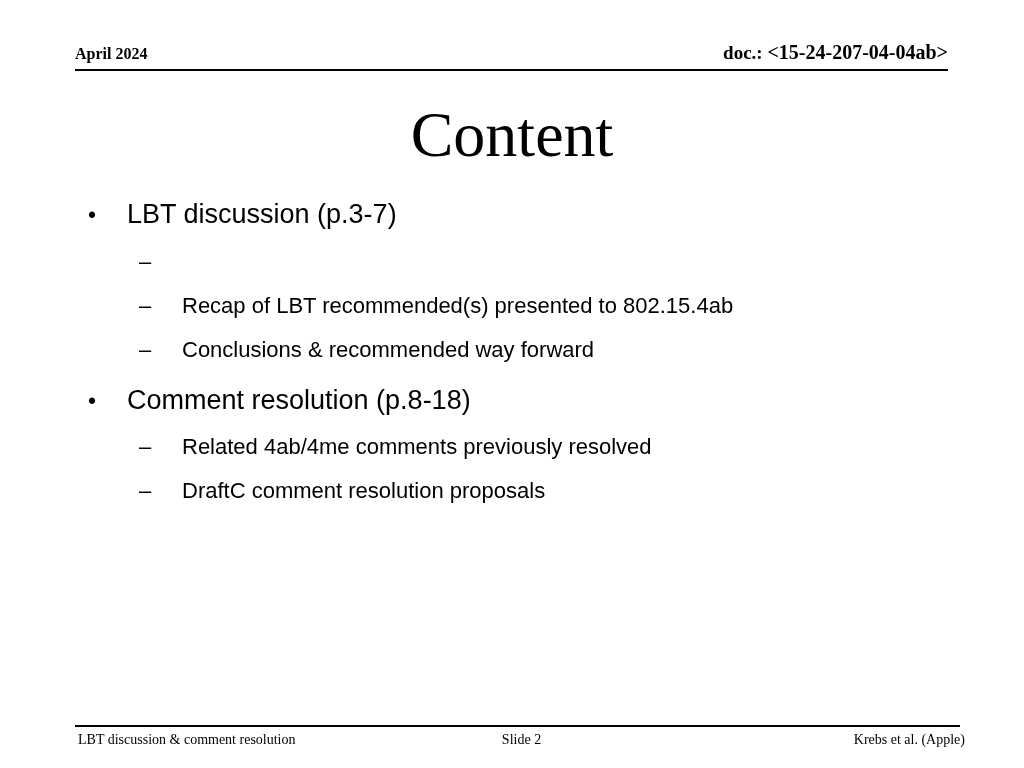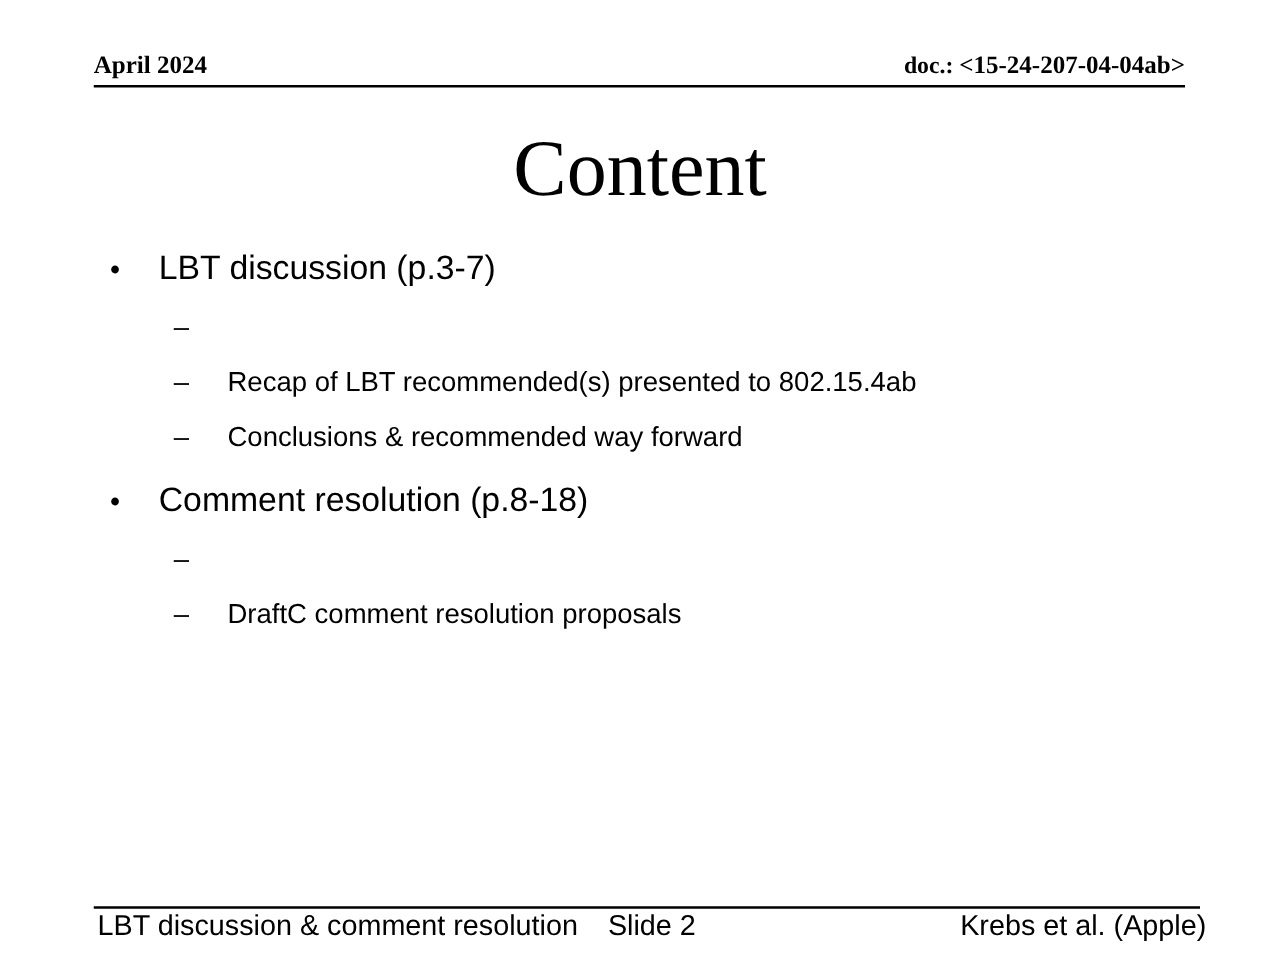--- a/index.html
+++ b/index.html
@@ -24,21 +24,21 @@
     left: 75px;
     width: 873px;
     display: flex;
     justify-content: space-between;
     align-items: baseline;
     border-bottom: 2px solid #000000;
     padding-bottom: 3px;
     font-weight: bold;
   }
   .header-date {
-    font-size: 20px;
+    font-size: 16px;
     line-height: 24px;
   }
   .header-doc {
     font-size: 19px;
     line-height: 24px;
   }
   .header-doc .doc-number {
     font-size: 20px;
   }
 
@@ -95,23 +95,23 @@
     background: #000000;
   }
   .footer-row {
     position: absolute;
     top: 729px;
     left: 78px;
     width: 887px;
     display: grid;
     grid-template-columns: 1fr auto 1fr;
     align-items: baseline;
-    font-size: 23px;
+    font-size: 14px;
     line-height: 22px;
-    font-family: Liberation Sans, sans-serif;
+    font-family: Liberation Serif, serif;
   }
   .footer-left  { text-align: left; }
   .footer-center{ text-align: right; }
   .footer-right { text-align: right; }
 </style>
 </head>
 <body>
 
 <div class="slide">
 
@@ -143,20 +143,21 @@
       <span>Conclusions &amp; recommended way forward</span>
     </div>
 
     <div class="row l1 second">
       <span class="marker">•</span>
       <span>Comment resolution (p.8-18)</span>
     </div>
 
     <div class="row l2">
       <span class="marker">–</span>
+      <span>Related 4ab/4me comments previously resolved</span>
     </div>
 
     <div class="row l2">
       <span class="marker">–</span>
       <span>DraftC comment resolution proposals</span>
     </div>
 
   </div>
 
   <div class="footer-line"></div>

